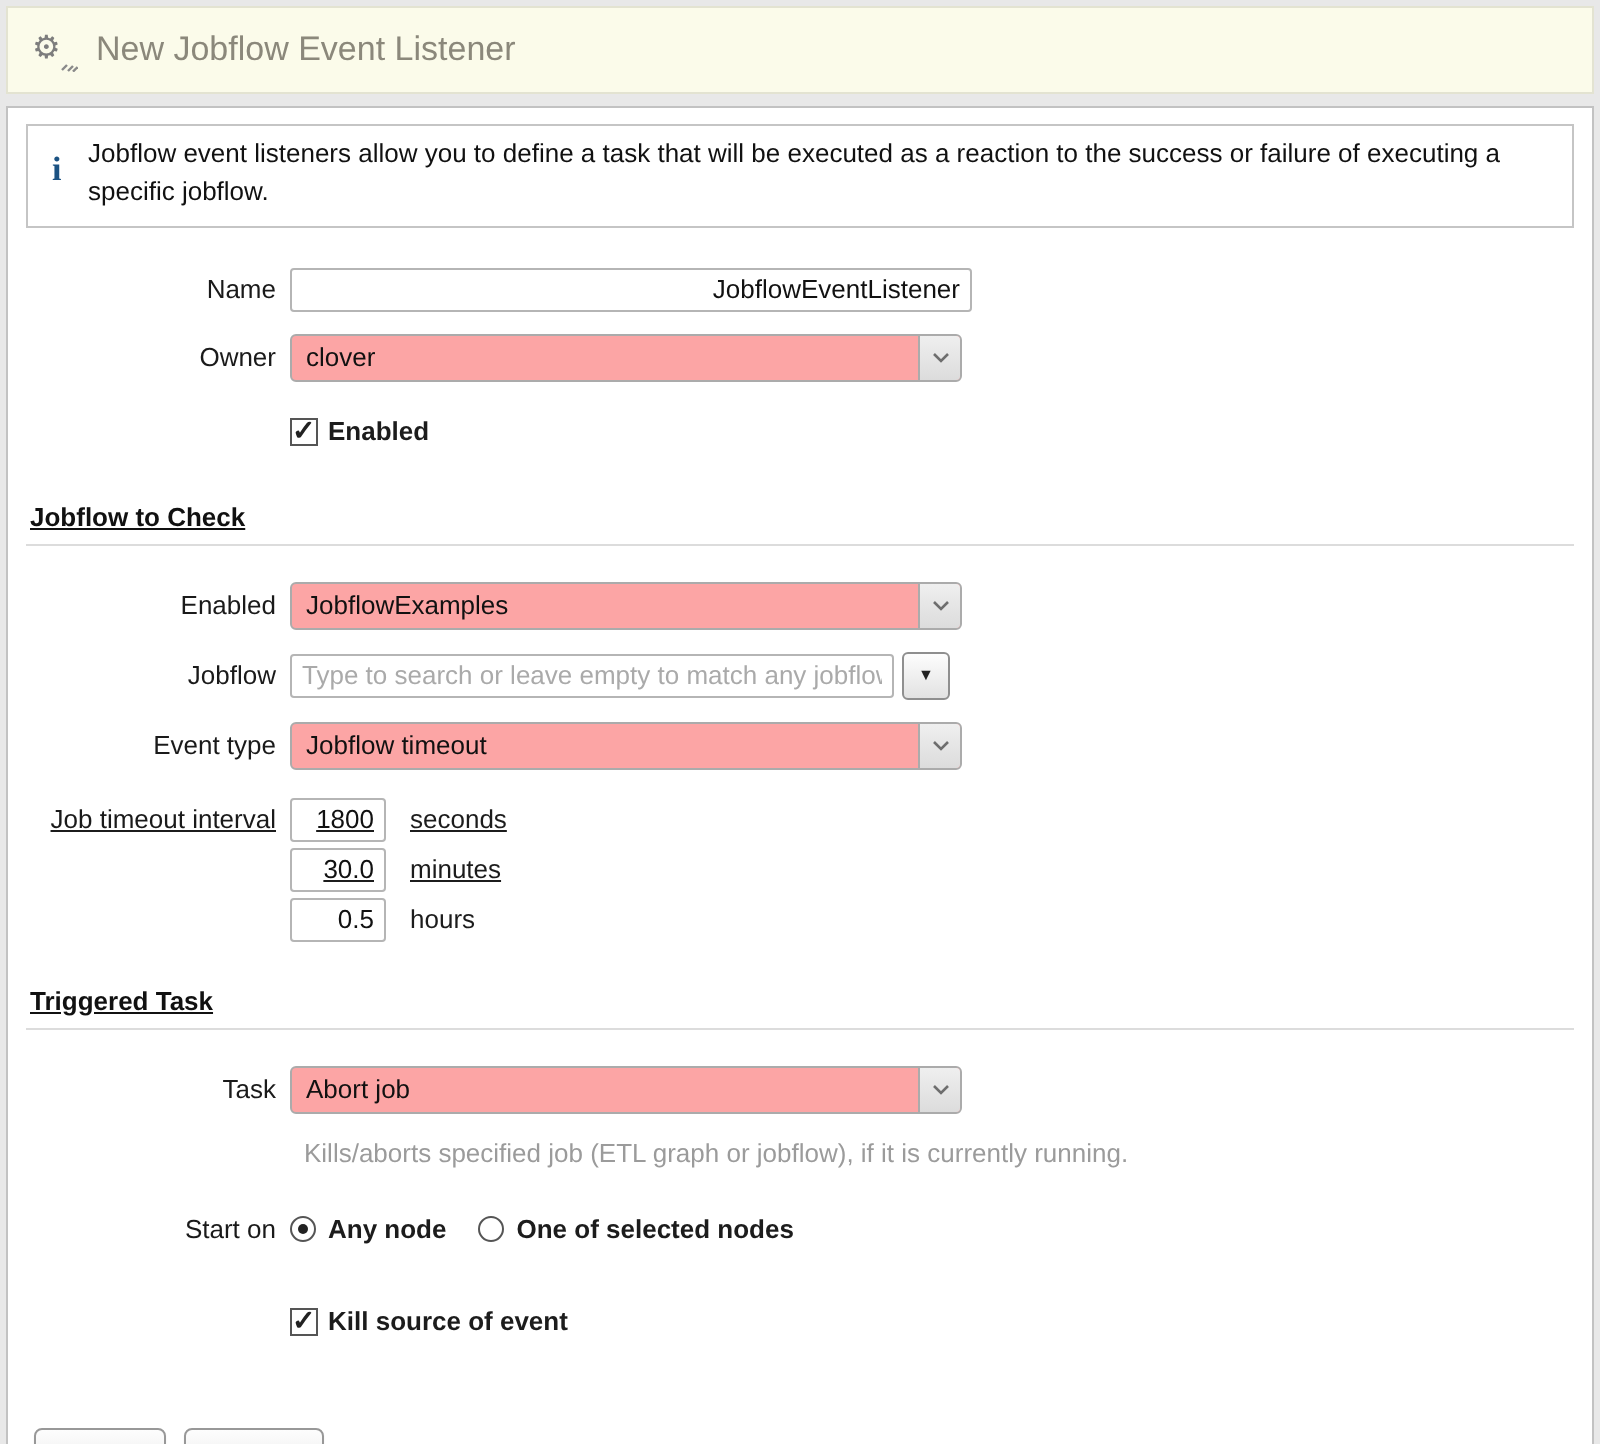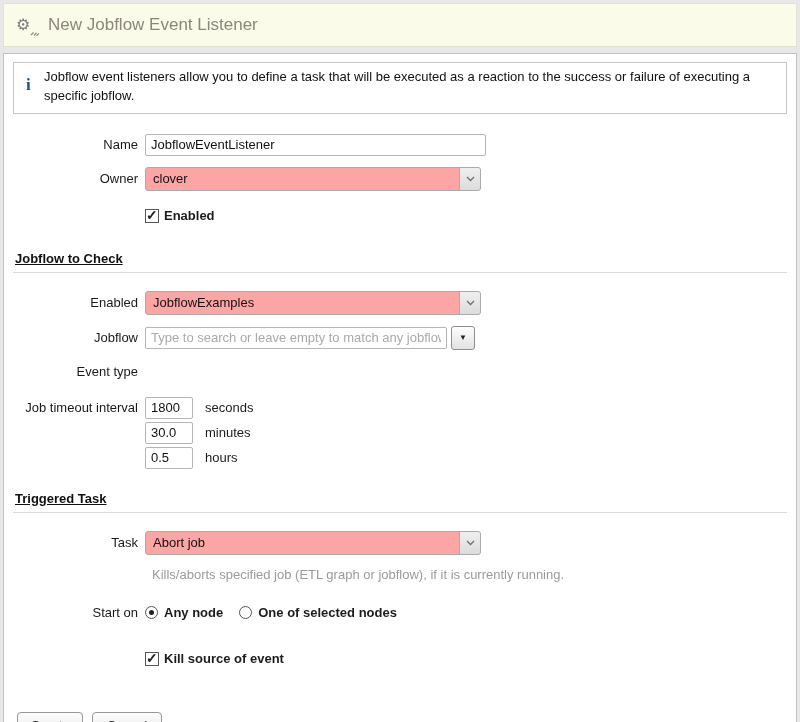--- a/index.html
+++ b/index.html
@@ -55,21 +55,21 @@
   .form-row { display: flex; align-items: center; margin-bottom: 11px; min-height: 22px; }
   .form-label {
     width: 132px; text-align: right; padding-right: 7px;
     color: #1a1a1a; flex: none;
   }
   .ctl { display: flex; align-items: center; }
 
   input.text {
     height: 22px; border: 1px solid #b5b5b5; border-radius: 2px;
     font-family: "Liberation Sans", sans-serif; font-size: 13px;
-    padding: 0 5px; color: #111; outline: none;
+    padding: 0 5px; color: #111; outline: none; text-align: right;
   }
   input.text::placeholder { color: #aaaaaa; }
   .name-input { width: 341px; }
   .small-input { width: 48px; }
   .unit { margin-left: 12px; }
 
   
   .select {
     width: 336px; height: 24px;
     border: 1px solid #ababab; border-radius: 3px;
@@ -116,21 +116,21 @@
   .radio-opt .check-label { margin-left: 6px; }
 
   
   .section-title { font-weight: bold; color: #111; margin: 22px 0 6px 2px; text-decoration: underline; }
   .section-rule { border: none; border-top: 1px solid #dcdcdc; margin: 0 0 18px 0; }
 
   .task-desc { color: #9b9b9b; margin: -2px 0 20px 139px; }
 
   .row-gap-lg { margin-bottom: 14px; }
   .row-gap-xl { margin-bottom: 24px; }
-  .timeout-row { margin-bottom: 3px; }
+  .timeout-row { margin-bottom: 3px; text-decoration: underline; }
 
   
   .button-row { margin: 42px 0 4px 4px; display: flex; }
   button.btn {
     font-family: "Liberation Sans", sans-serif; font-size: 13px; color: #1a1a1a;
     border: 1px solid #989898; border-radius: 4px;
     background: linear-gradient(#fdfdfd, #e7e7e7);
     padding: 5px 0; margin-right: 9px; cursor: default;
     box-shadow: 0 1px 1px rgba(0,0,0,0.08);
   }
@@ -212,20 +212,30 @@
     <span class="ctl">
       <input class="text combo-input" type="text" placeholder="Type to search or leave empty to match any jobflow" style="">
       <span class="combo-btn">
         <span>▼</span>
       </span>
     </span>
   </div>
 
   <div class="form-row row-gap-lg">
     <span class="form-label">Event type</span>
+    <span class="ctl">
+      <span class="select">
+        <span class="sel-value">Jobflow timeout</span>
+        <span class="sel-arrow">
+          <svg width="9" height="6" viewBox="0 0 9 6">
+              <polyline points="1,1 4.5,4.5 8,1" fill="none" stroke="#6e6e6e" stroke-width="1.3"></polyline>
+            </svg>
+        </span>
+      </span>
+    </span>
   </div>
 
   <div class="form-row timeout-row">
     <span class="form-label">Job timeout interval</span>
     <span class="ctl">
       <input class="text small-input" type="text" value="1800" style="">
       <span class="unit">seconds</span>
     </span>
   </div>
   <div class="form-row timeout-row">

